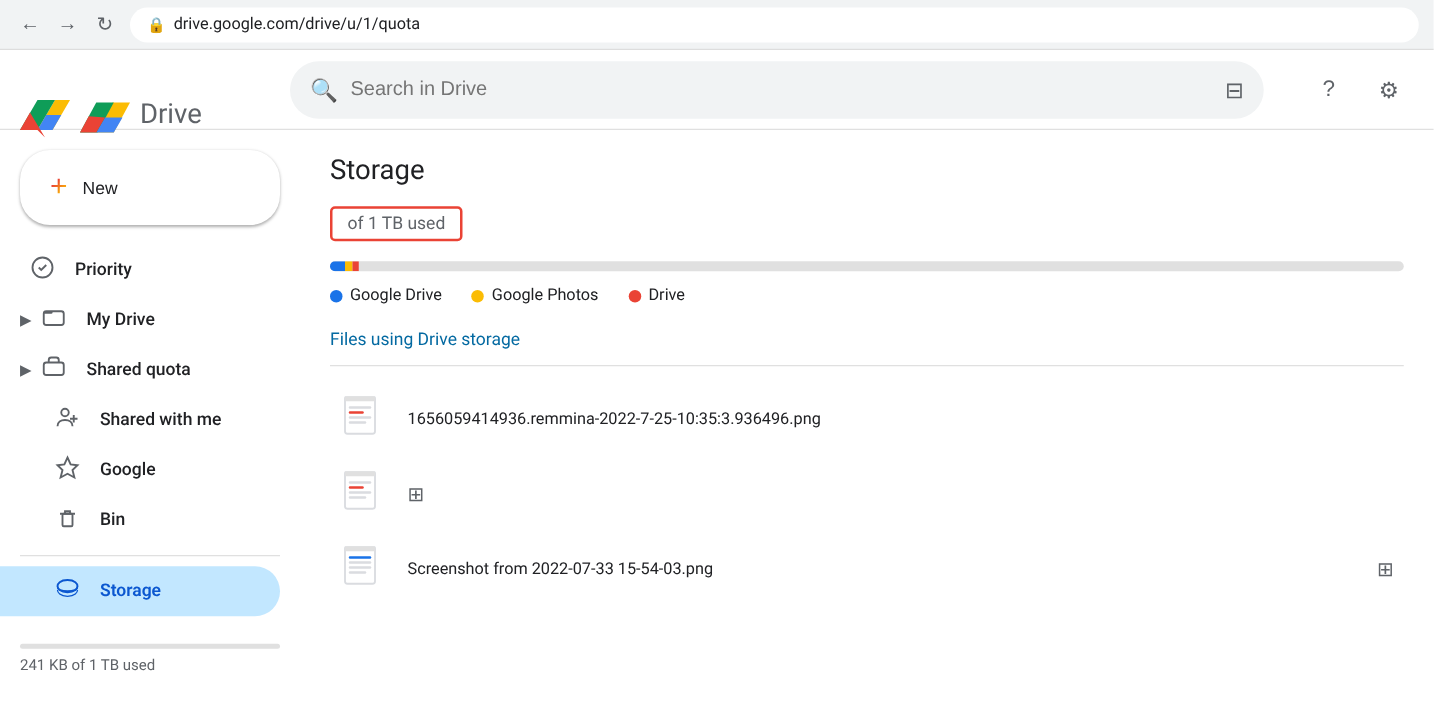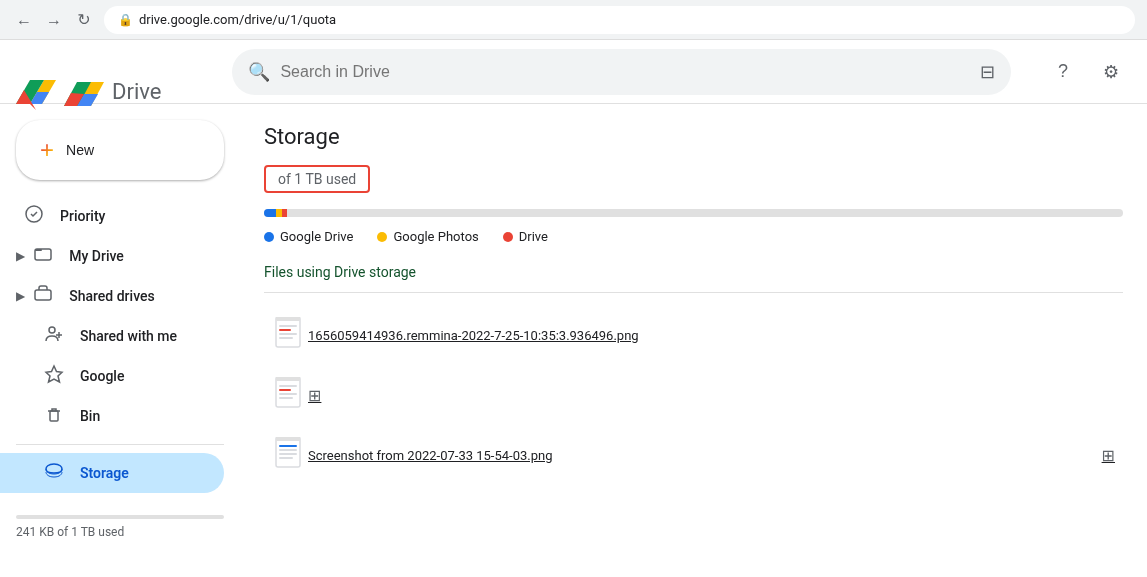--- a/index.html
+++ b/index.html
@@ -173,32 +173,31 @@
       align-items: center;
       font-size: 13px;
       color: #202124;
     }
     .legend-item { display: flex; align-items: center; gap: 6px; }
     .legend-dot { width: 10px; height: 10px; border-radius: 50%; }
     .dot-blue { background: #1a73e8; }
     .dot-yellow { background: #fbbc04; }
     .dot-red { background: #ea4335; }
 
-    .files-section-title { font-size: 14px; color: #14532d; margin-bottom: 12px; }
+    .files-section-title { font-size: 14px; color: #0369a1; margin-bottom: 12px; }
     hr.divider { border: none; border-top: 1px solid #e0e0e0; margin-bottom: 12px; }
 
     .file-list { display: flex; flex-direction: column; gap: 0; }
     .file-item {
       display: flex;
       align-items: center;
-      gap: 0;
+      gap: 18px;
       padding: 10px 8px;
       cursor: pointer;
       border-radius: 8px;
-      text-decoration: underline;
     }
     .file-thumb {
       width: 36px;
       height: 40px;
       display: flex;
       align-items: center;
       justify-content: center;
       flex-shrink: 0;
     }
     .file-thumb svg { width: 32px; height: 36px; }
@@ -286,21 +285,21 @@
       </div>
 
       <div class="sidebar-item">
         <span class="expand-arrow">▶</span>
         <span class="item-icon">
           <svg width="20" height="20" viewBox="0 0 20 20">
               <rect x="2" y="6" width="16" height="10" rx="2" fill="none" stroke="#5f6368" stroke-width="1.5"></rect>
               <path d="M6 6V4a2 2 0 0 1 2-2h4a2 2 0 0 1 2 2v2" fill="none" stroke="#5f6368" stroke-width="1.5"></path>
             </svg>
         </span>
-        <span class="item-label">Shared drives</span>
+        <span class="item-label">Shared quota</span>
       </div>
 
       <div class="sidebar-item">
         <span class="item-icon" style="margin-left:20px;">
           <svg width="20" height="20" viewBox="0 0 20 20">
               <circle cx="8" cy="6" r="3" fill="none" stroke="#5f6368" stroke-width="1.5"></circle>
               <path d="M2 17c0-3.314 2.686-5 6-5s6 1.686 6 5" fill="none" stroke="#5f6368" stroke-width="1.5"></path>
               <path d="M15 8v6M12 11h6" stroke="#5f6368" stroke-width="1.5"></path>
             </svg>
         </span>

